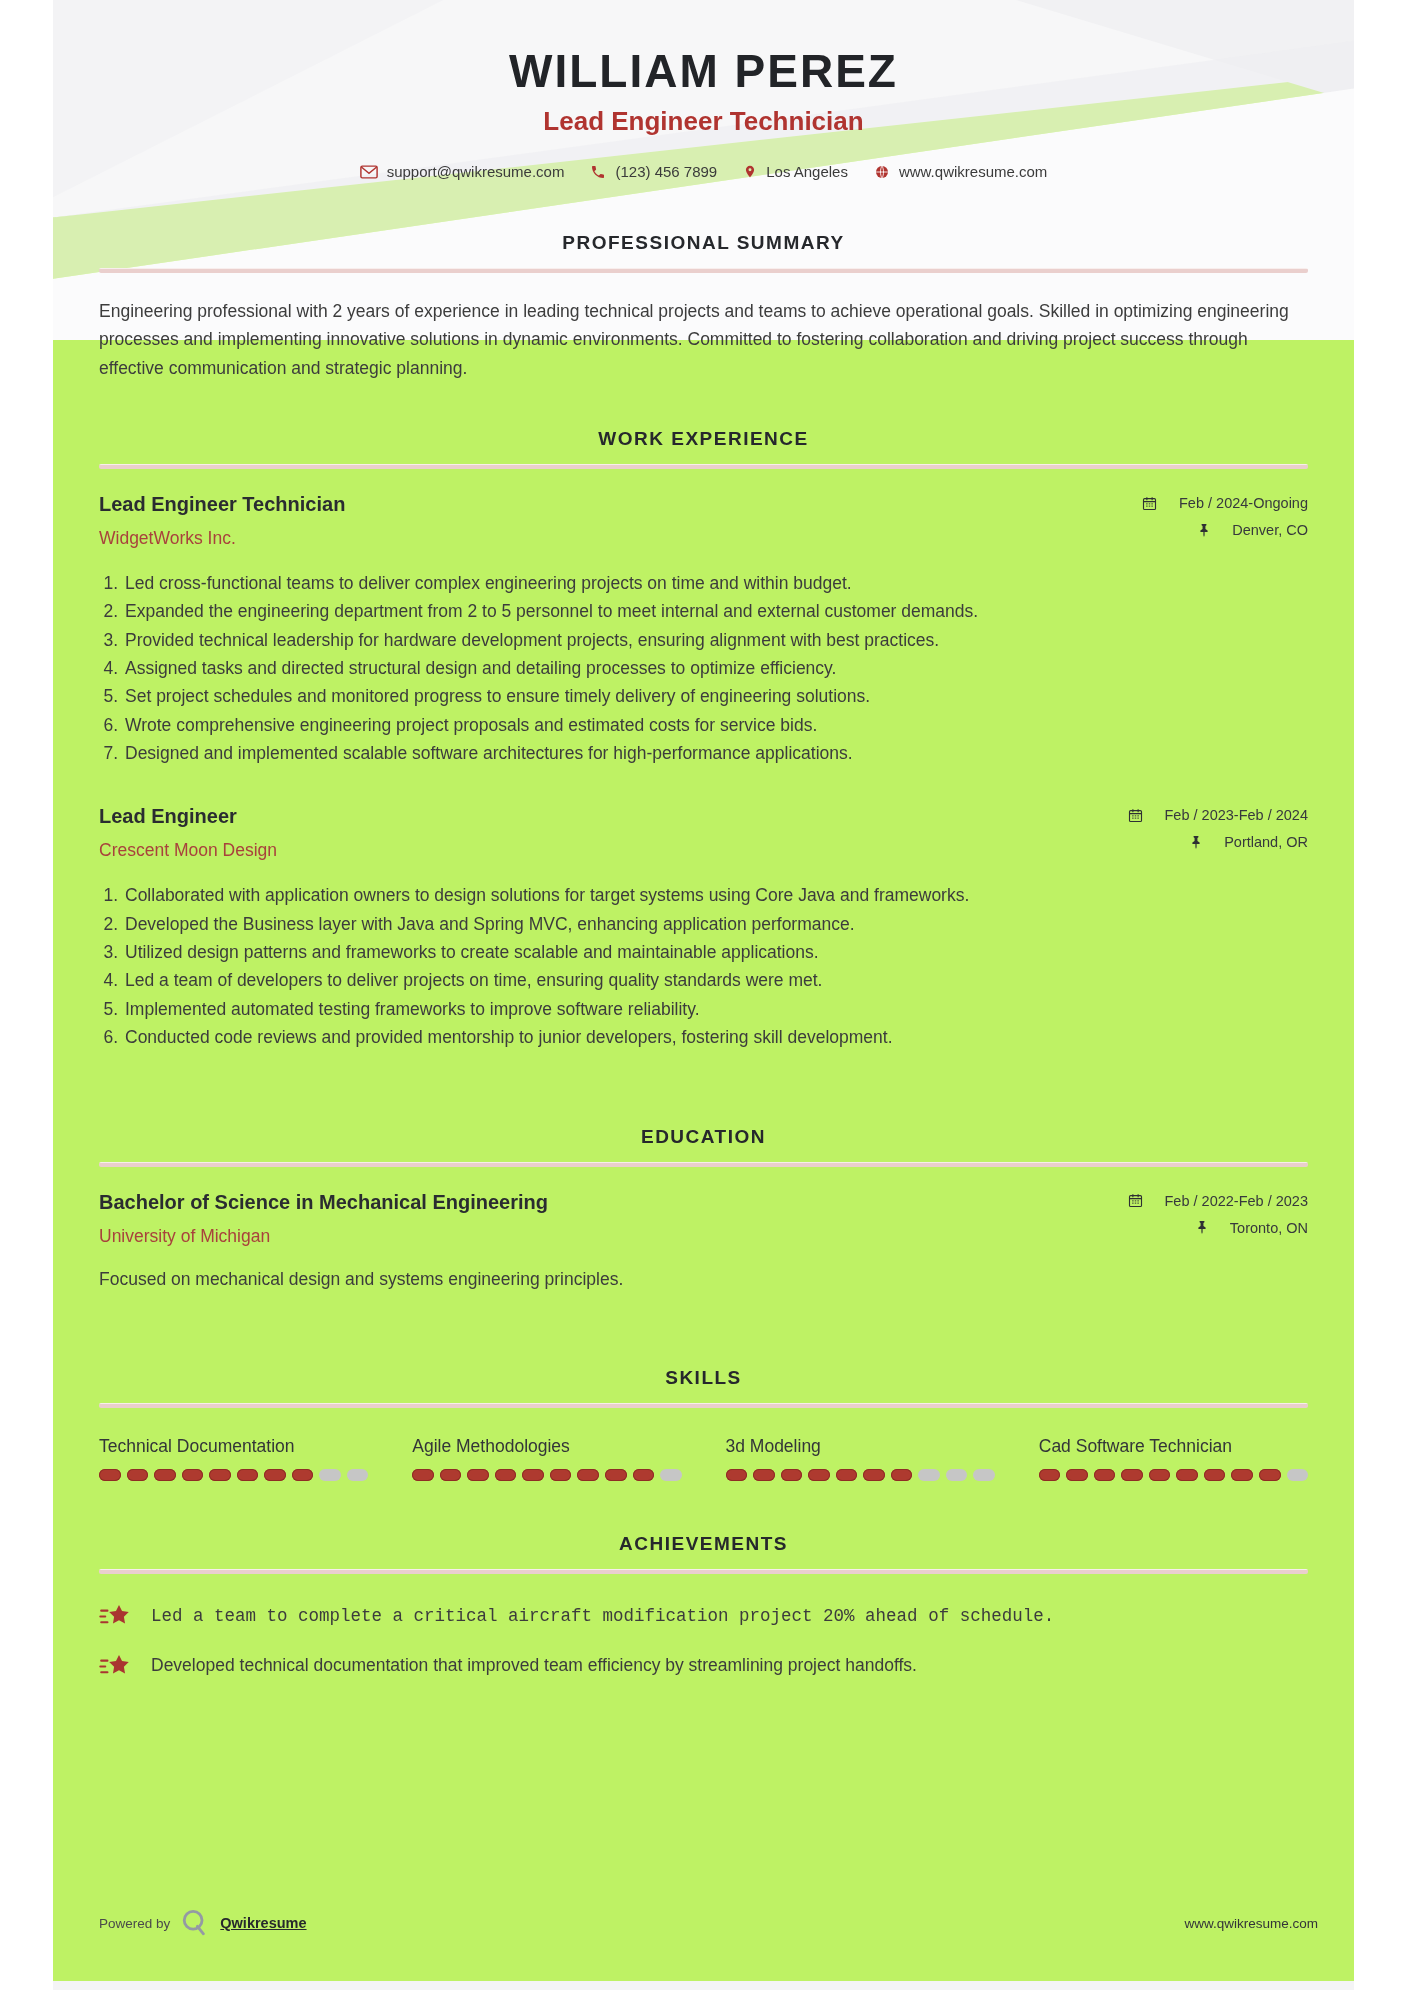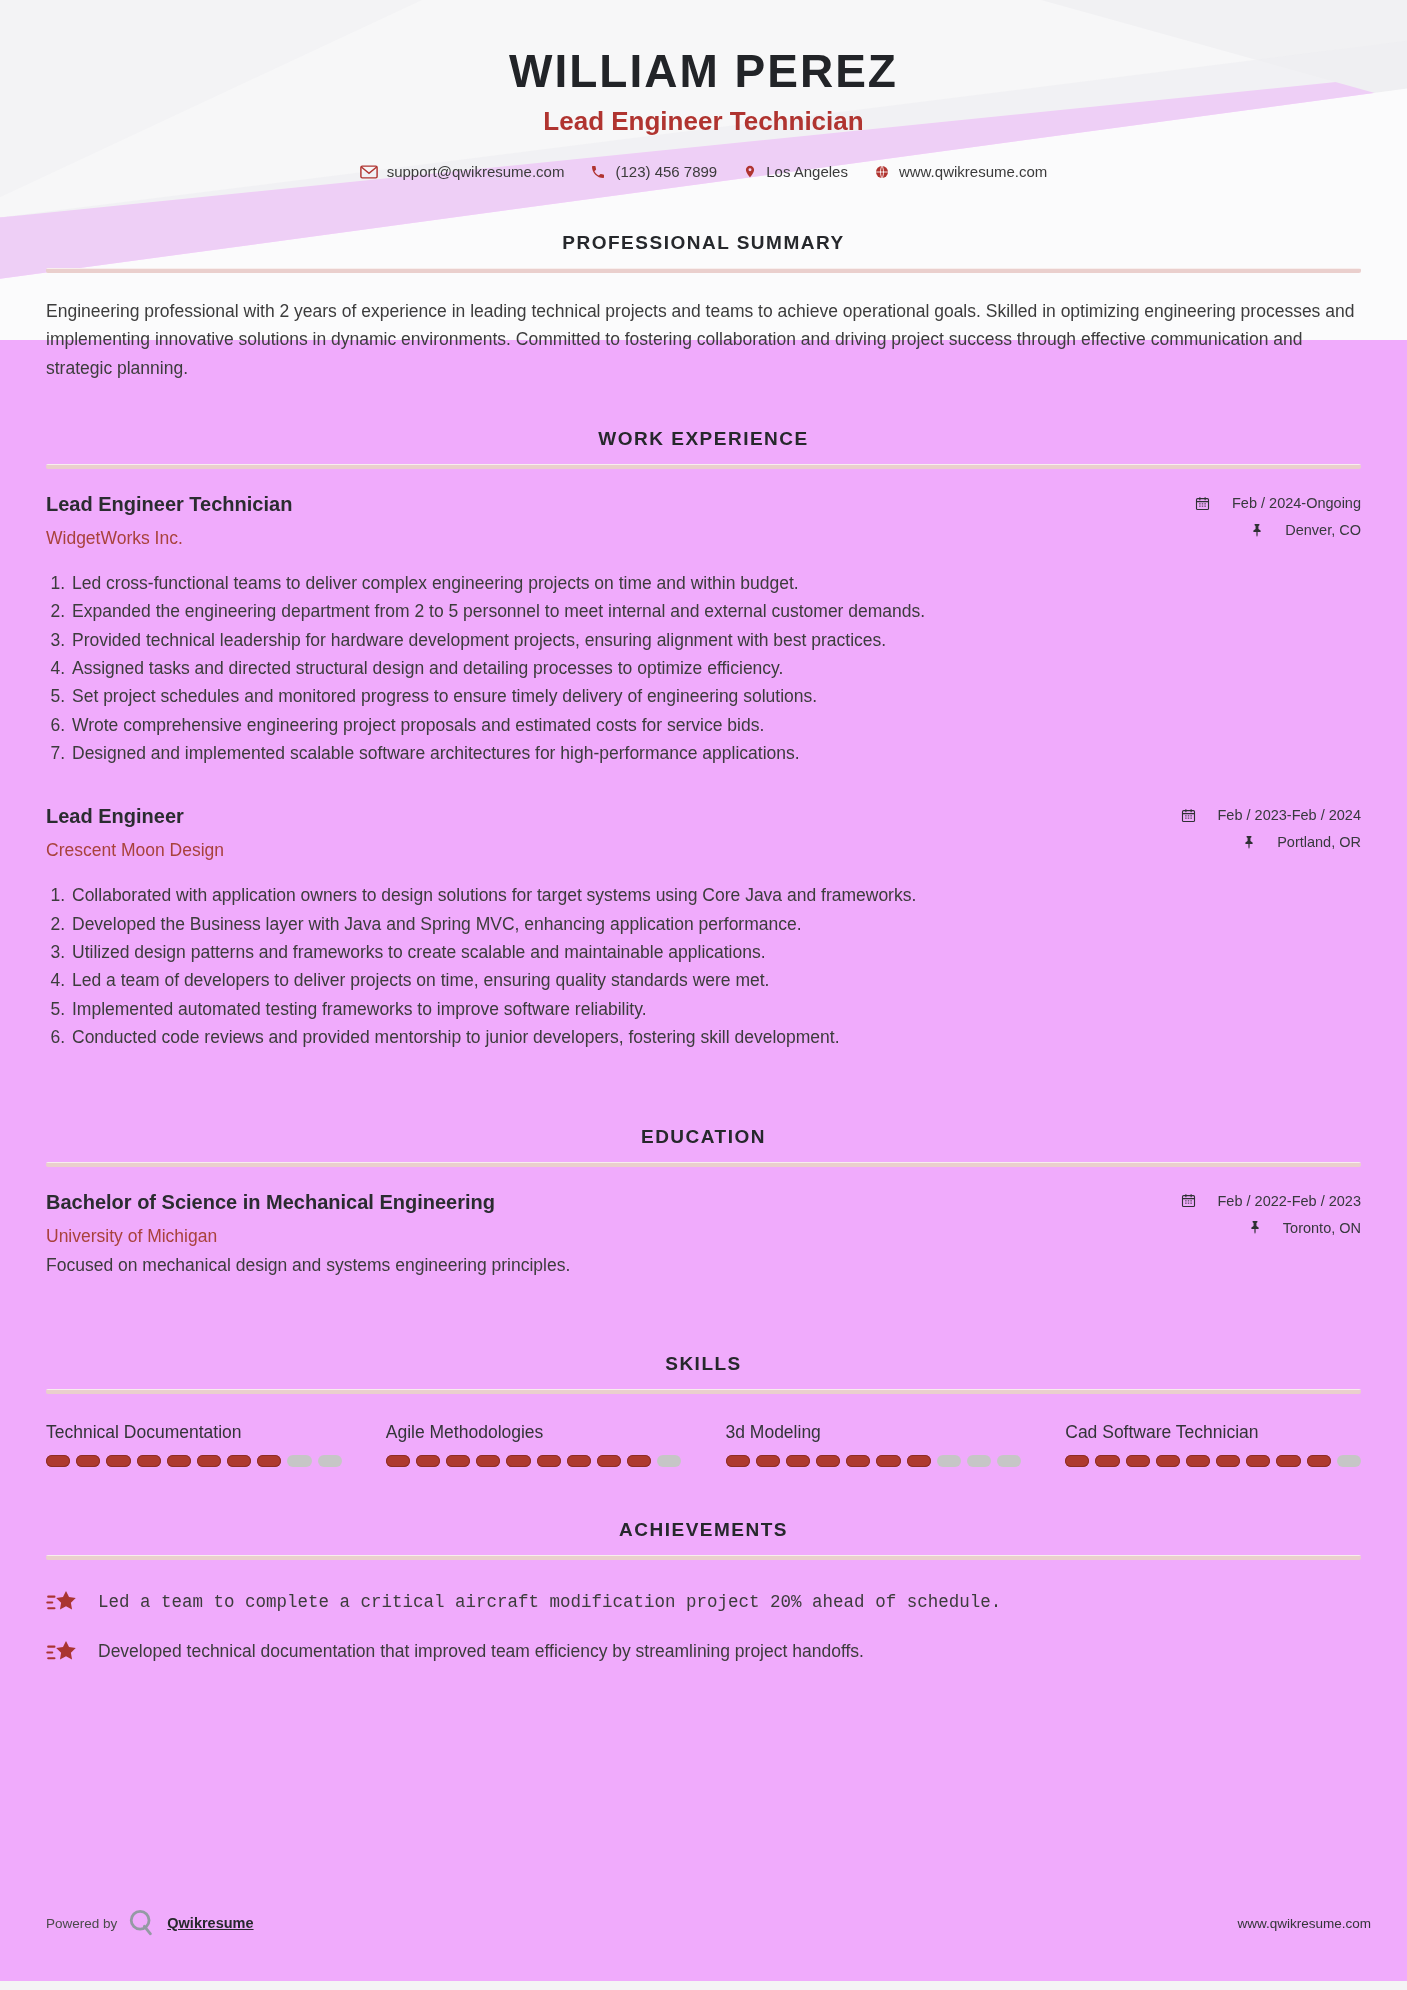--- a/index.html
+++ b/index.html
@@ -1,24 +1,24 @@
 <!DOCTYPE html>
 <html><head>
 <meta charset="utf-8">
 <style>
   * { margin: 0; padding: 0; box-sizing: border-box; }
   html, body { background: #ffffff; }
   body { font-family: "Liberation Sans", sans-serif; color: #3c3c3c; }
 
   .page {
     position: relative;
-    width: 1407px;
+    width: 1301px;
     height: 1990px;
     margin: 0 auto;
-    background: #f0abfc;
+    background: #bef264;
     overflow: hidden;
   }
 
   
   .bg-art { position: absolute; top: 0; left: 0; width: 100%; height: 340px; z-index: 0; pointer-events: none; }
   .bg-art .poly1 { position: absolute; inset: 0; background: #f7f7f8; clip-path: polygon(0 0, 100% 0, 100% 22%, 0 64%); }
   .bg-art .poly2 { position: absolute; inset: 0; background: #f1f1f3; clip-path: polygon(74% 0, 100% 0, 100% 30%); }
   .bg-art .poly3 { position: absolute; inset: 0; background: #f3f3f5; clip-path: polygon(0 0, 30% 0, 0 58%); }
   .bg-art .poly4 { position: absolute; inset: 0; background: #ededf0; opacity: .55; clip-path: polygon(0 64%, 100% 12%, 100% 26%, 0 82%); }
   .bg-art .poly5 { position: absolute; inset: 0; background: #fbfbfc; clip-path: polygon(0 82%, 100% 26%, 100% 100%, 0 100%); }
@@ -48,21 +48,21 @@
   .entry:first-child { margin-top: 2px; }
   .entry-head { display: flex; justify-content: space-between; align-items: flex-start; }
   .entry-title { font-size: 20px; font-weight: 600; color: #2a2c30; }
   .entry-company { margin-top: 12px; font-size: 17.5px; color: #a8423c; }
   .entry-meta { text-align: right; font-size: 14.5px; color: #37393d; flex-shrink: 0; padding-top: 2px; }
   .meta-row { display: flex; justify-content: flex-end; align-items: center; gap: 22px; margin-top: 0; }
   .meta-row + .meta-row { margin-top: 11px; }
   .meta-row .ico { color: #2e3033; display: inline-flex; }
   .entry-bullets { margin: 20px 0 0 0; padding-left: 24px; list-style: decimal; font-size: 17.5px; line-height: 1.62; color: #3c3c3c; }
   .entry-bullets li { padding-left: 2px; }
-  .entry-desc { margin-top: 4px; font-size: 17.5px; line-height: 1.6; color: #3c3c3c; }
+  .entry-desc { margin-top: 18px; font-size: 17.5px; line-height: 1.6; color: #3c3c3c; }
   .job + .job { margin-top: 38px; }
 
   
   .skills-grid { display: grid; grid-template-columns: repeat(4, 1fr); gap: 26px 44px; margin-top: 28px; }
   .skill-name { font-size: 17.5px; color: #333538; }
   .skill-bar { display: flex; gap: 6px; margin-top: 12px; }
   .skill-seg { flex: 1; height: 12px; border-radius: 7px; background: #c6c6c6; }
   .skill-seg.filled { background: #ae3a2f; box-shadow: inset 0 0 0 1px #8e2d24; }
 
   

